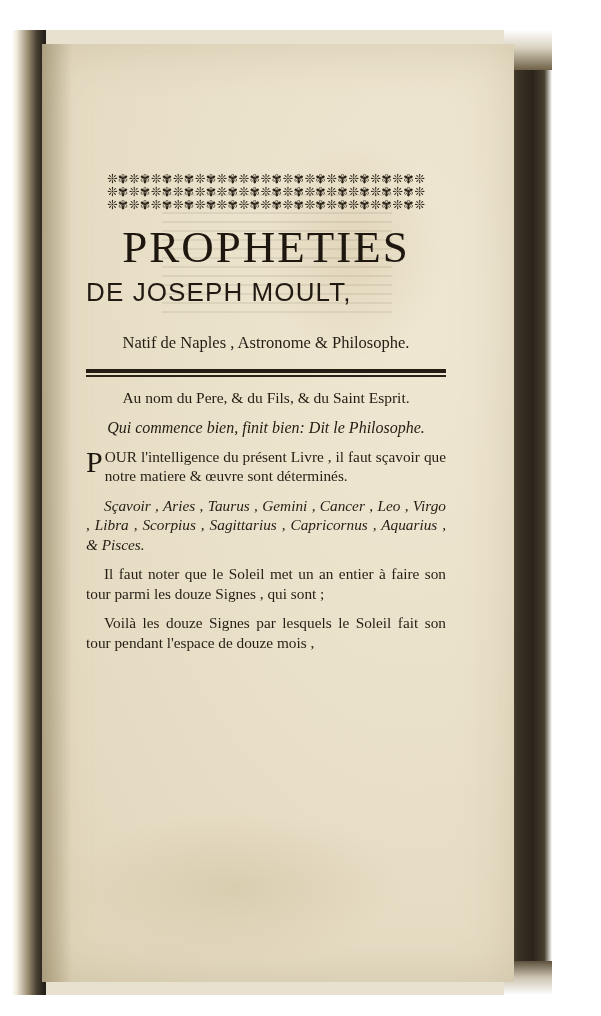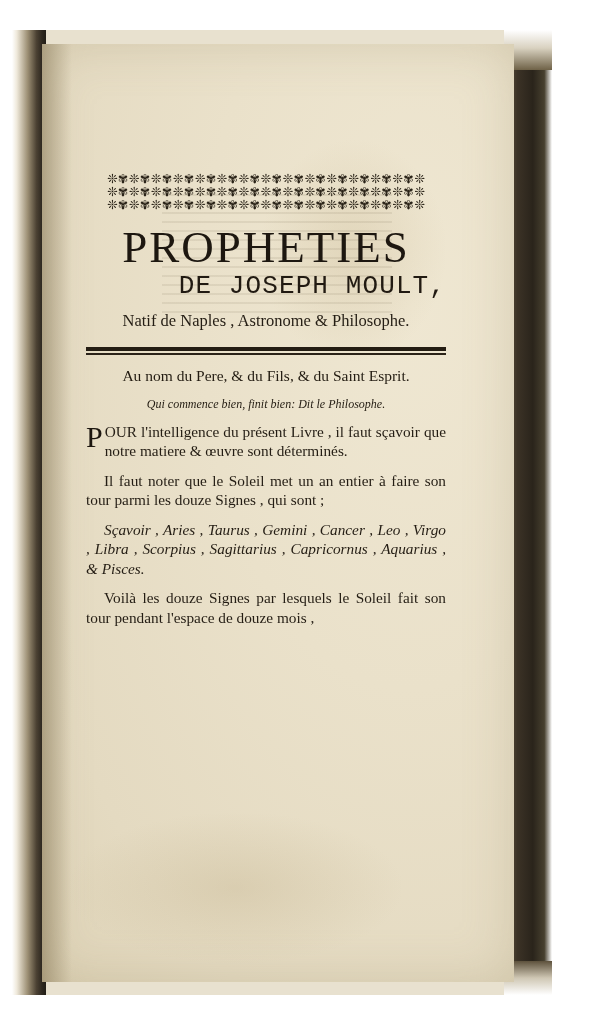--- a/index.html
+++ b/index.html
@@ -150,53 +150,54 @@
   .title-sub1 {
     font-family: "Liberation Serif", serif;
     font-size: 25px;
     line-height: 28px;
     letter-spacing: 1.6px;
     text-align: center;
     margin-top: 2px;
     color: #211a12;
   }
   .title-sub2 {
-    font-family: Liberation Mono, monospace;
+    font-family: Liberation Sans, sans-serif;
     font-size: 26px;
     line-height: 30px;
     letter-spacing: 1.1px;
-    text-align: right;
+    text-align: left;
+    margin-top: 6px;
     color: #211a12;
   }
   .title-sub3 {
     font-family: "Liberation Serif", serif;
     font-size: 16.5px;
     line-height: 20px;
     text-align: center;
-    margin-top: 10px;
+    margin-top: 26px;
     color: #241d14;
   }
 
   .rule-group { margin: 16px 0 12px 0; }
   .rule-thick {
     height: 4px;
     background: #241d13;
     margin-bottom: 2px;
   }
   .rule-thin {
     height: 1.5px;
     background: #2b2318;
   }
   .italic { font-style: italic; }
 
   .invocation { margin-top: 4px; text-align: center; font-size: 15.5px; }
   .maxim {
     margin-top: 12px;
     text-align: center;
-    font-size: 12px;
+    font-size: 16px;
   }
 
   .para {
     margin-top: 10px;
     font-size: 15.3px;
     line-height: 19.5px;
     text-align: justify;
     text-justify: inter-word;
     color: #241d14;
   }
@@ -271,21 +272,21 @@
           <div class="rule-thin"></div>
         </div>
 
         <div class="invocation">Au nom du Pere, &amp; du Fils, &amp; du Saint Esprit.</div>
         <div class="maxim italic">Qui commence bien, finit bien: Dit le Philosophe.</div>
 
         <div class="para">
           <span class="dropcap">P</span><span>OUR l'intelligence du présent Livre , il faut sçavoir que notre matiere &amp; œuvre sont déterminés.</span>
         </div>
 
+        <div class="para indent italic">Sçavoir , Aries , Taurus , Gemini , Cancer , Leo , Virgo , Libra , Scorpius , Sagittarius , Capricornus , Aquarius , &amp; Pisces.</div>
         <div class="para indent">Il faut noter que le Soleil met un an entier à faire son tour parmi les douze Signes , qui sont ;</div>
-        <div class="para indent italic">Sçavoir , Aries , Taurus , Gemini , Cancer , Leo , Virgo , Libra , Scorpius , Sagittarius , Capricornus , Aquarius , &amp; Pisces.</div>
         <div class="para indent">Voilà les douze Signes par lesquels le Soleil fait son tour pendant l'espace de douze mois ,</div>
 
 
       </div>
     </div>
   </div>
 </div>
 
 </body></html>

